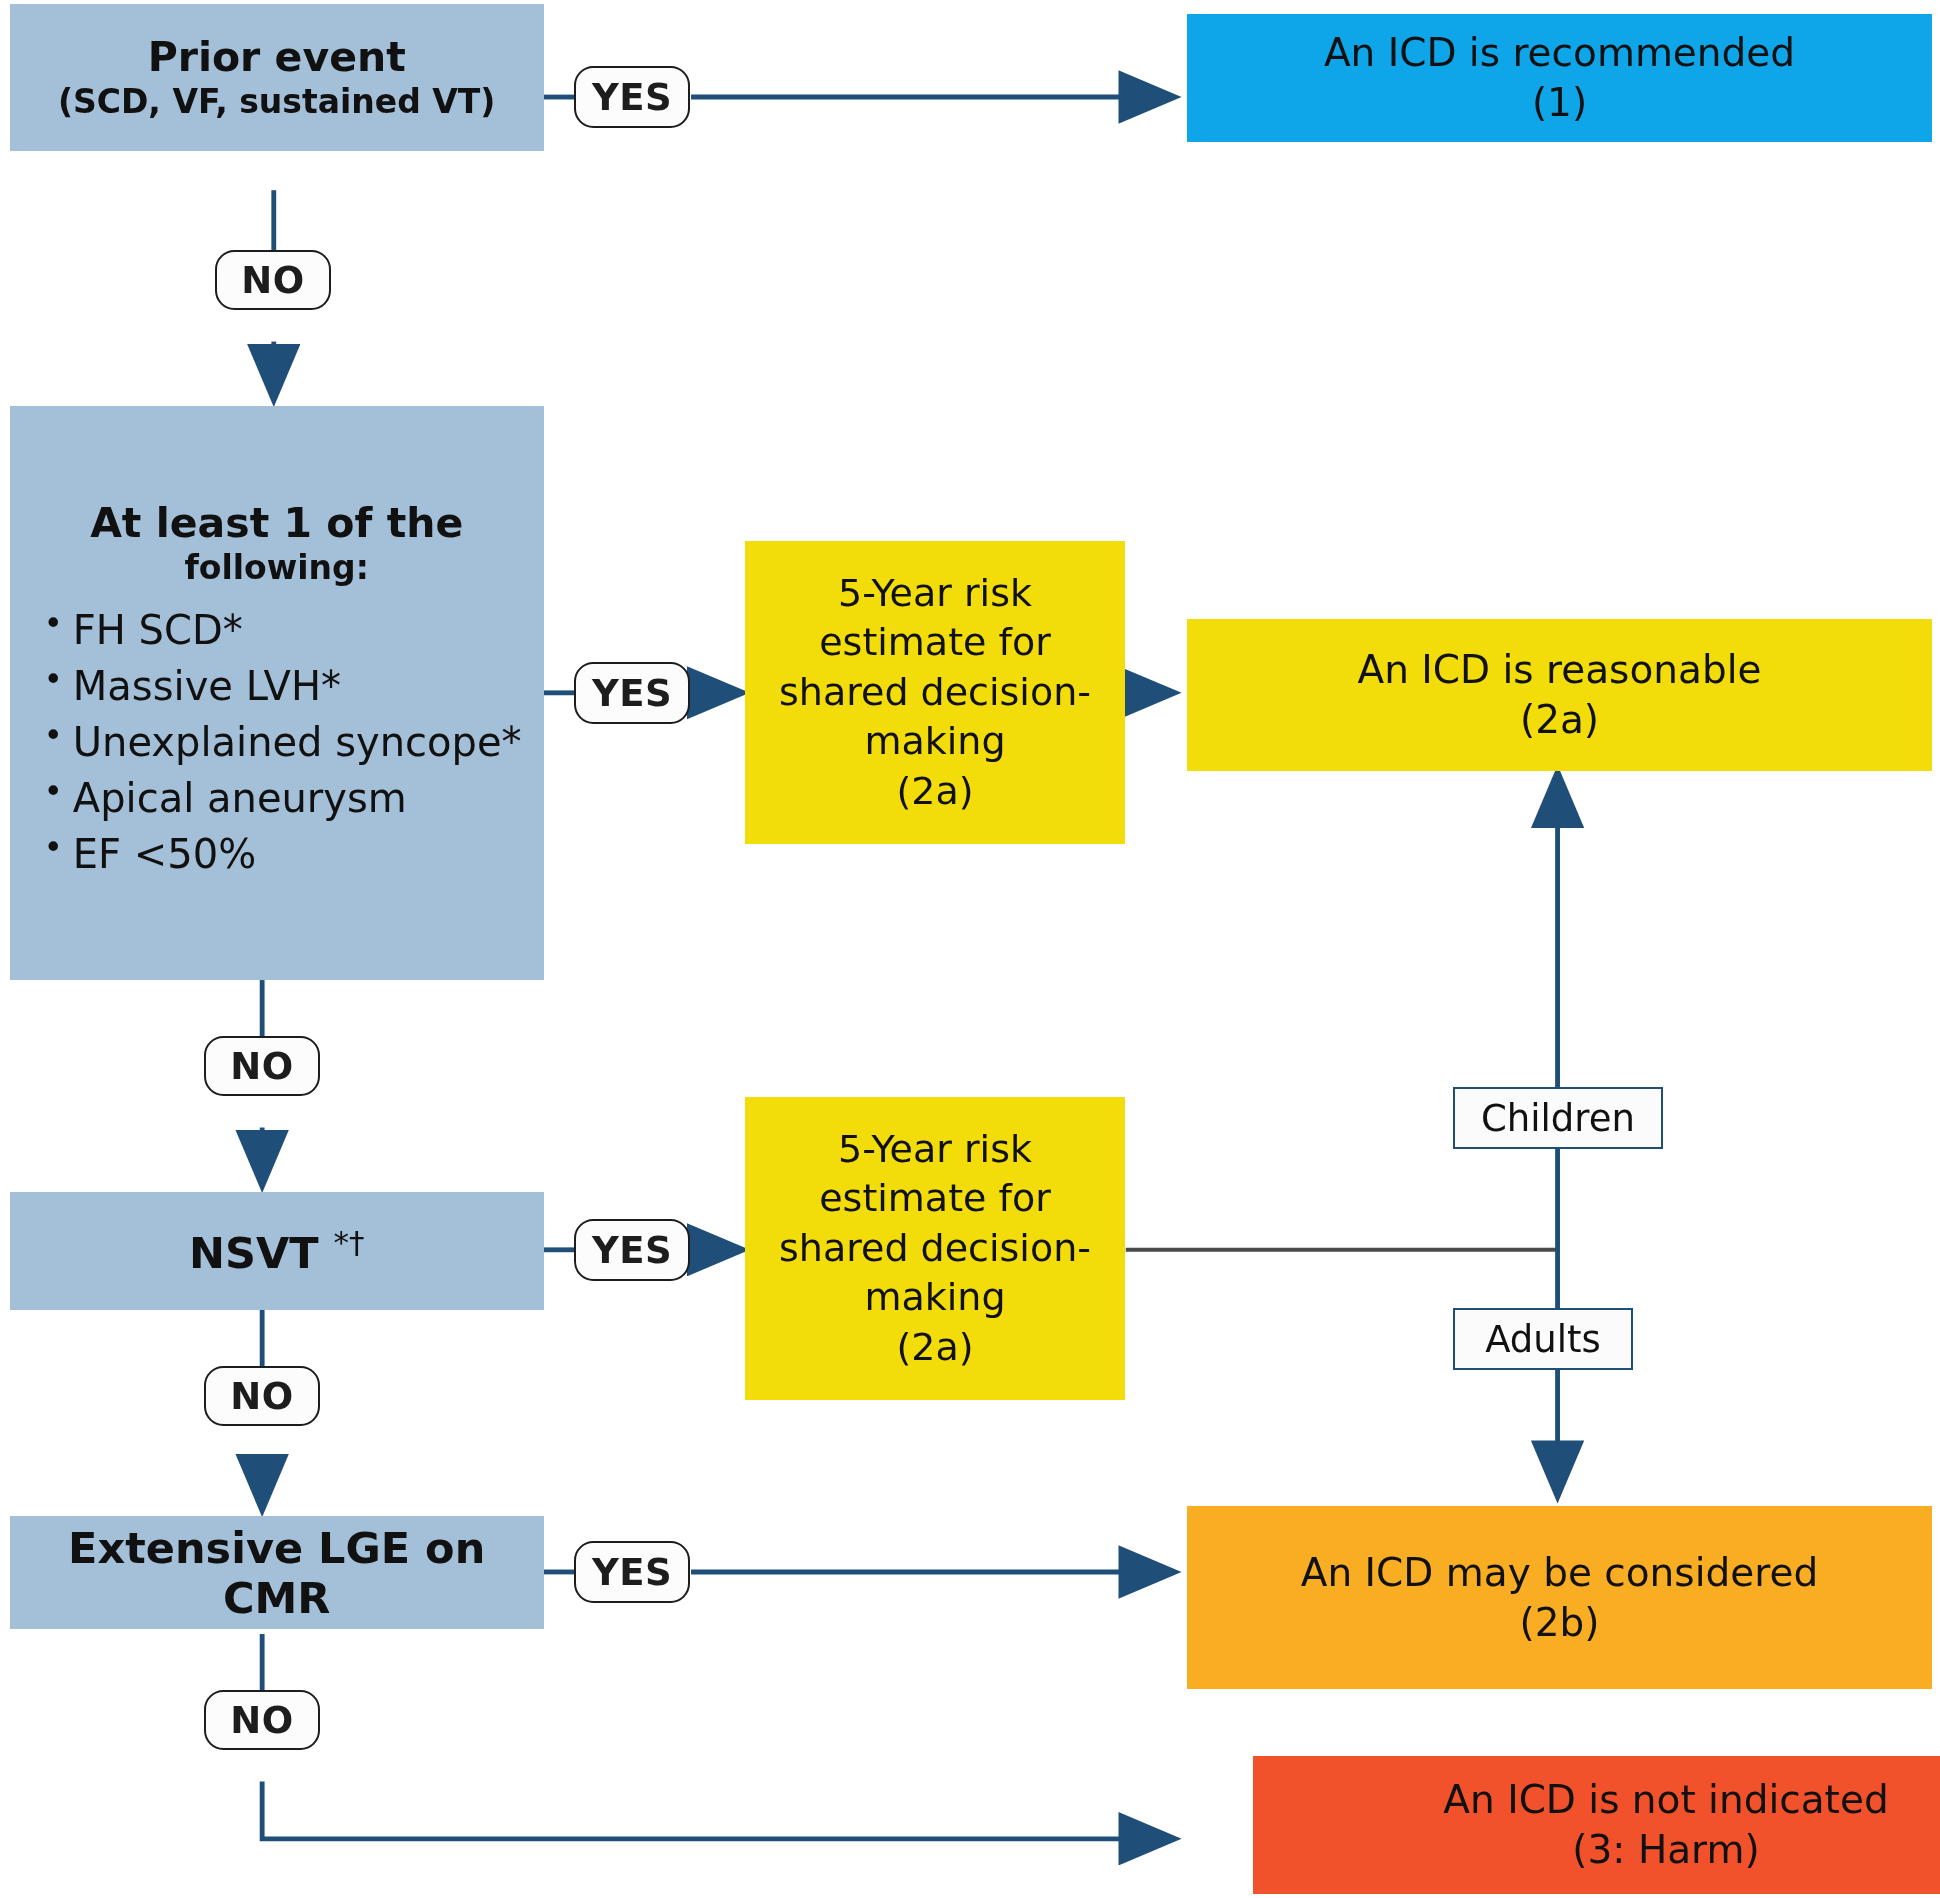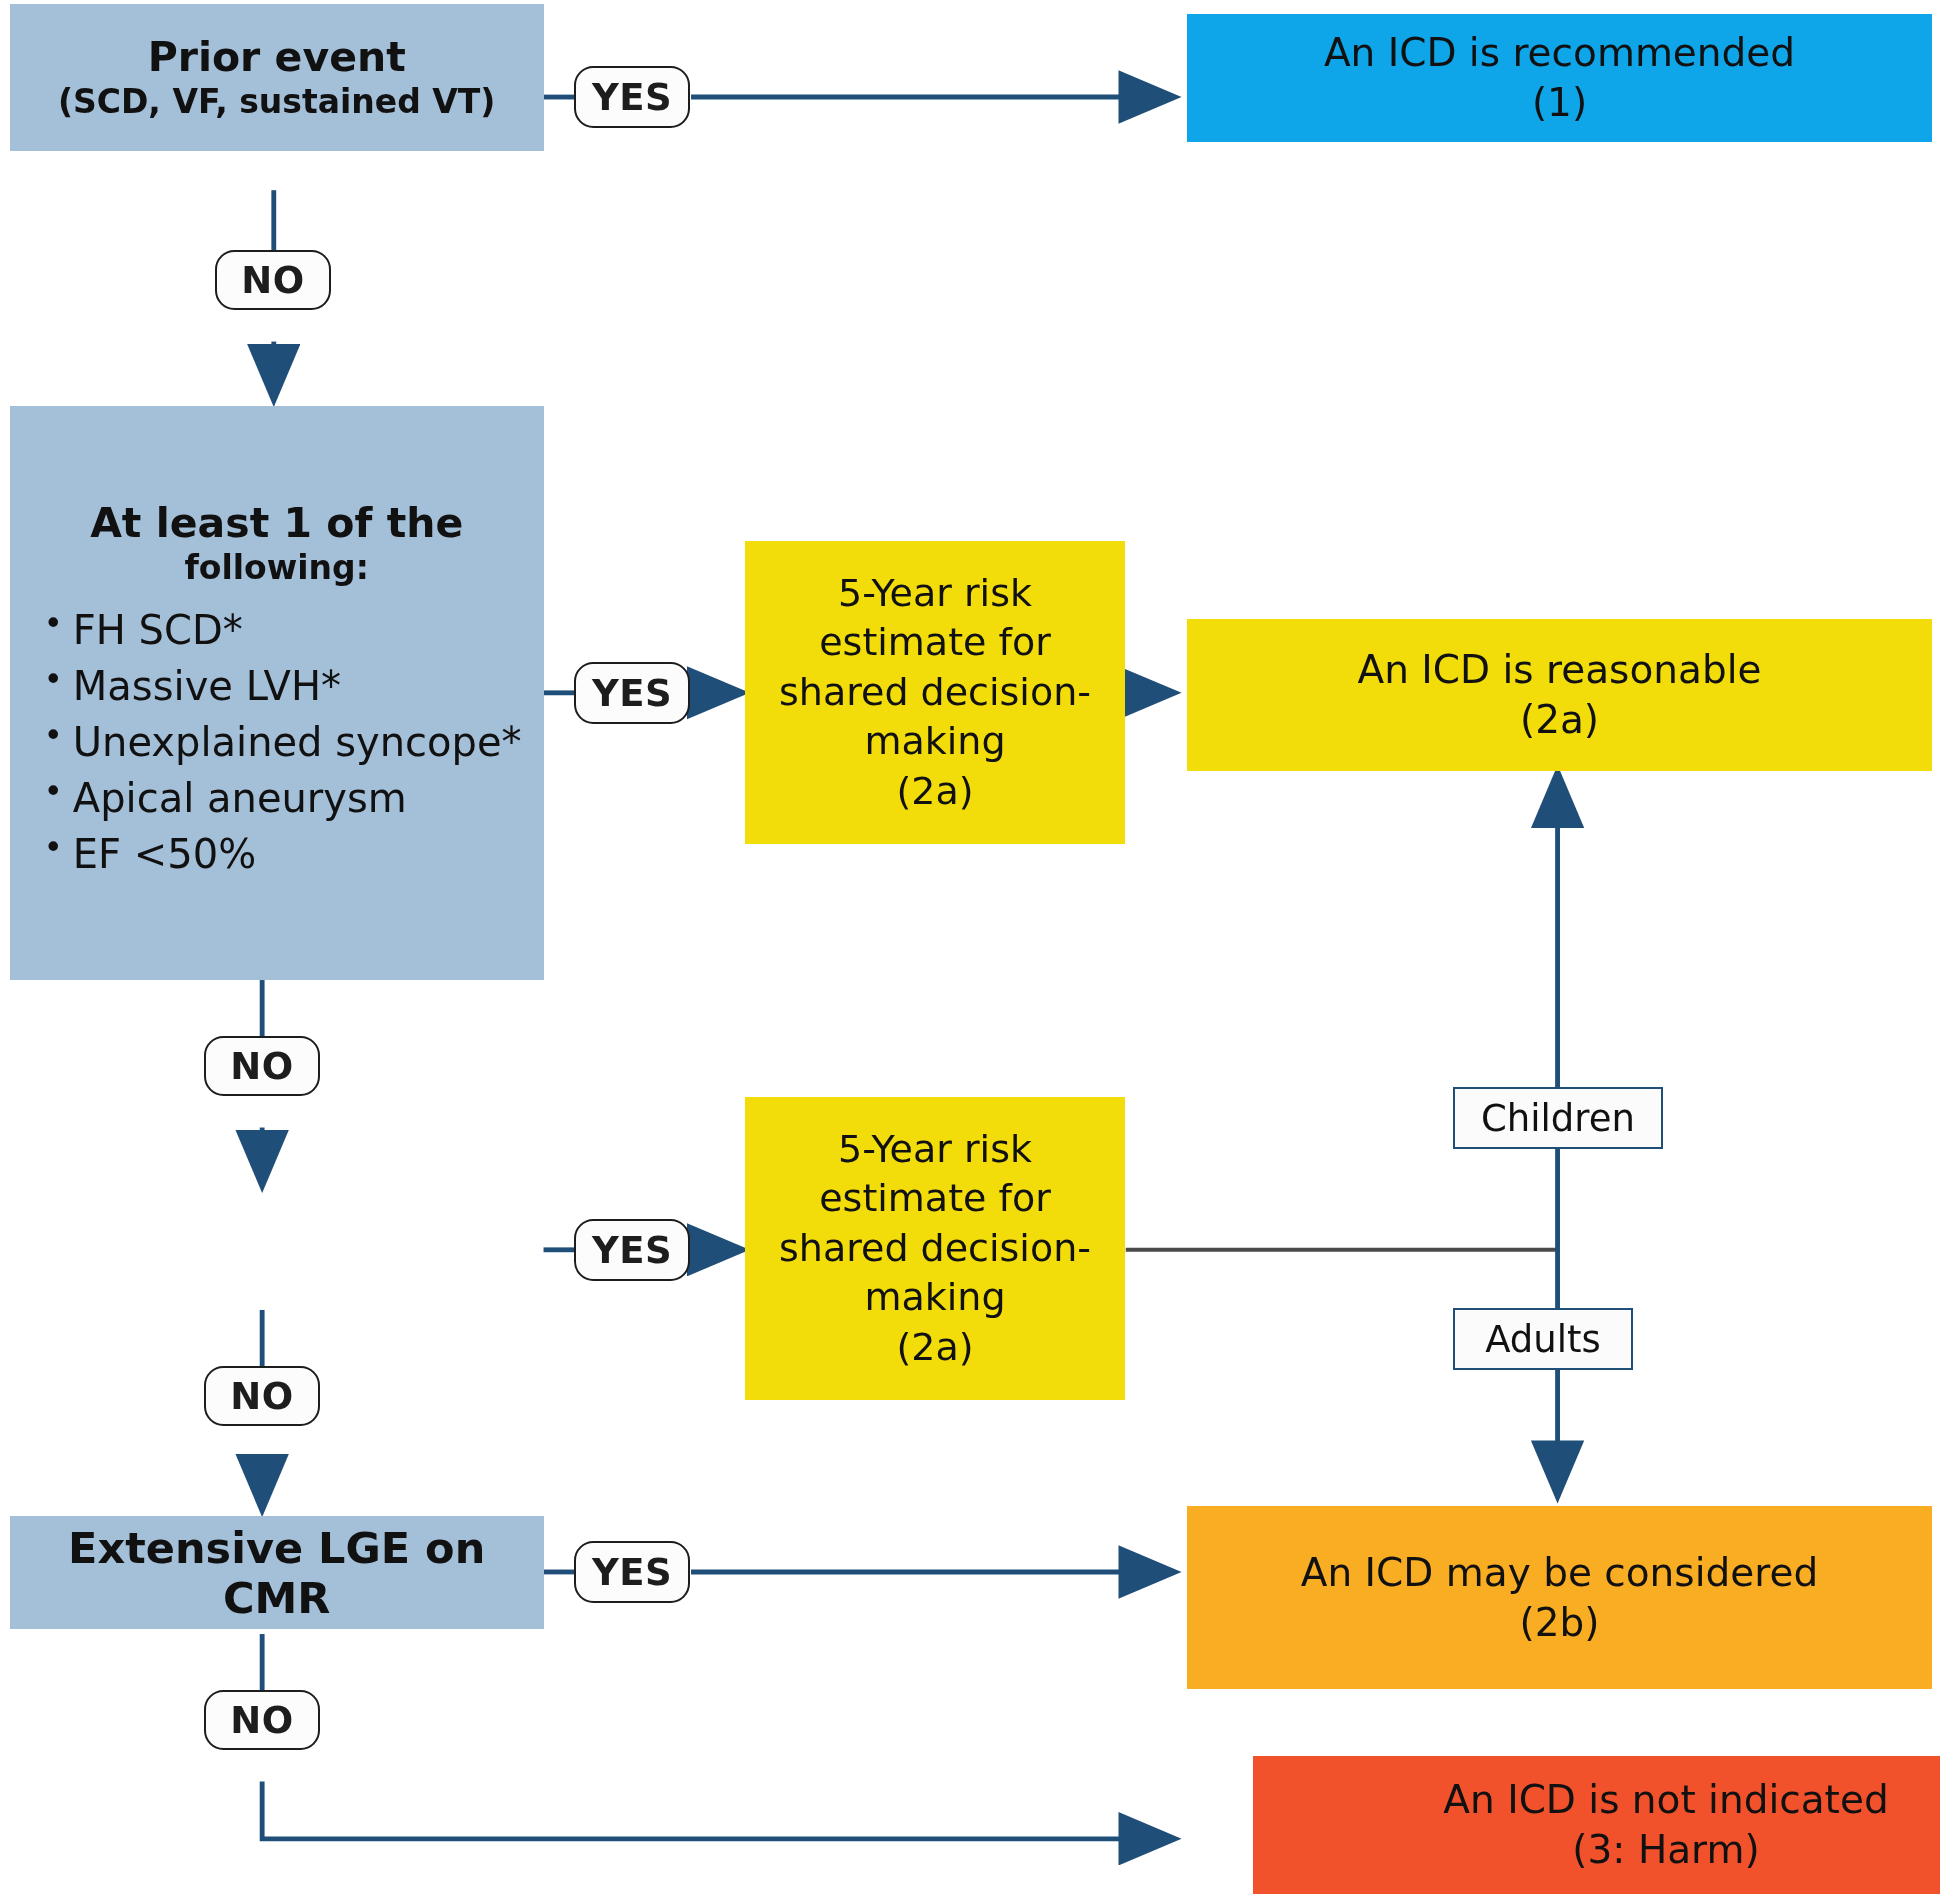--- a/index.html
+++ b/index.html
@@ -123,20 +123,26 @@
     <div>shared decision-</div>
     <div>making</div>
     <div>(2a)</div>
   </div>
 
   <div class="node yellow outcome" style="left:1187px;top:619px;width:745px;height:152px;">
     <div>An ICD is reasonable</div>
     <div>(2a)</div>
   </div>
 
+  <div class="node blue" style="left:9.7px;top:1192px;width:534px;height:118px;">
+    <div class="node-label">
+      <span>NSVT</span>
+      <sup>*†</sup>
+    </div>
+  </div>
 
   <div class="badge" style="left:574px;top:1219px;width:116px;height:62px;">YES</div>
 
   <div class="badge" style="left:204px;top:1366px;width:116px;height:60px;">NO</div>
 
   <div class="node yellow riskbox" style="left:745px;top:1097px;width:380px;height:303px;">
     <div>5-Year risk</div>
     <div>estimate for</div>
     <div>shared decision-</div>
     <div>making</div>

